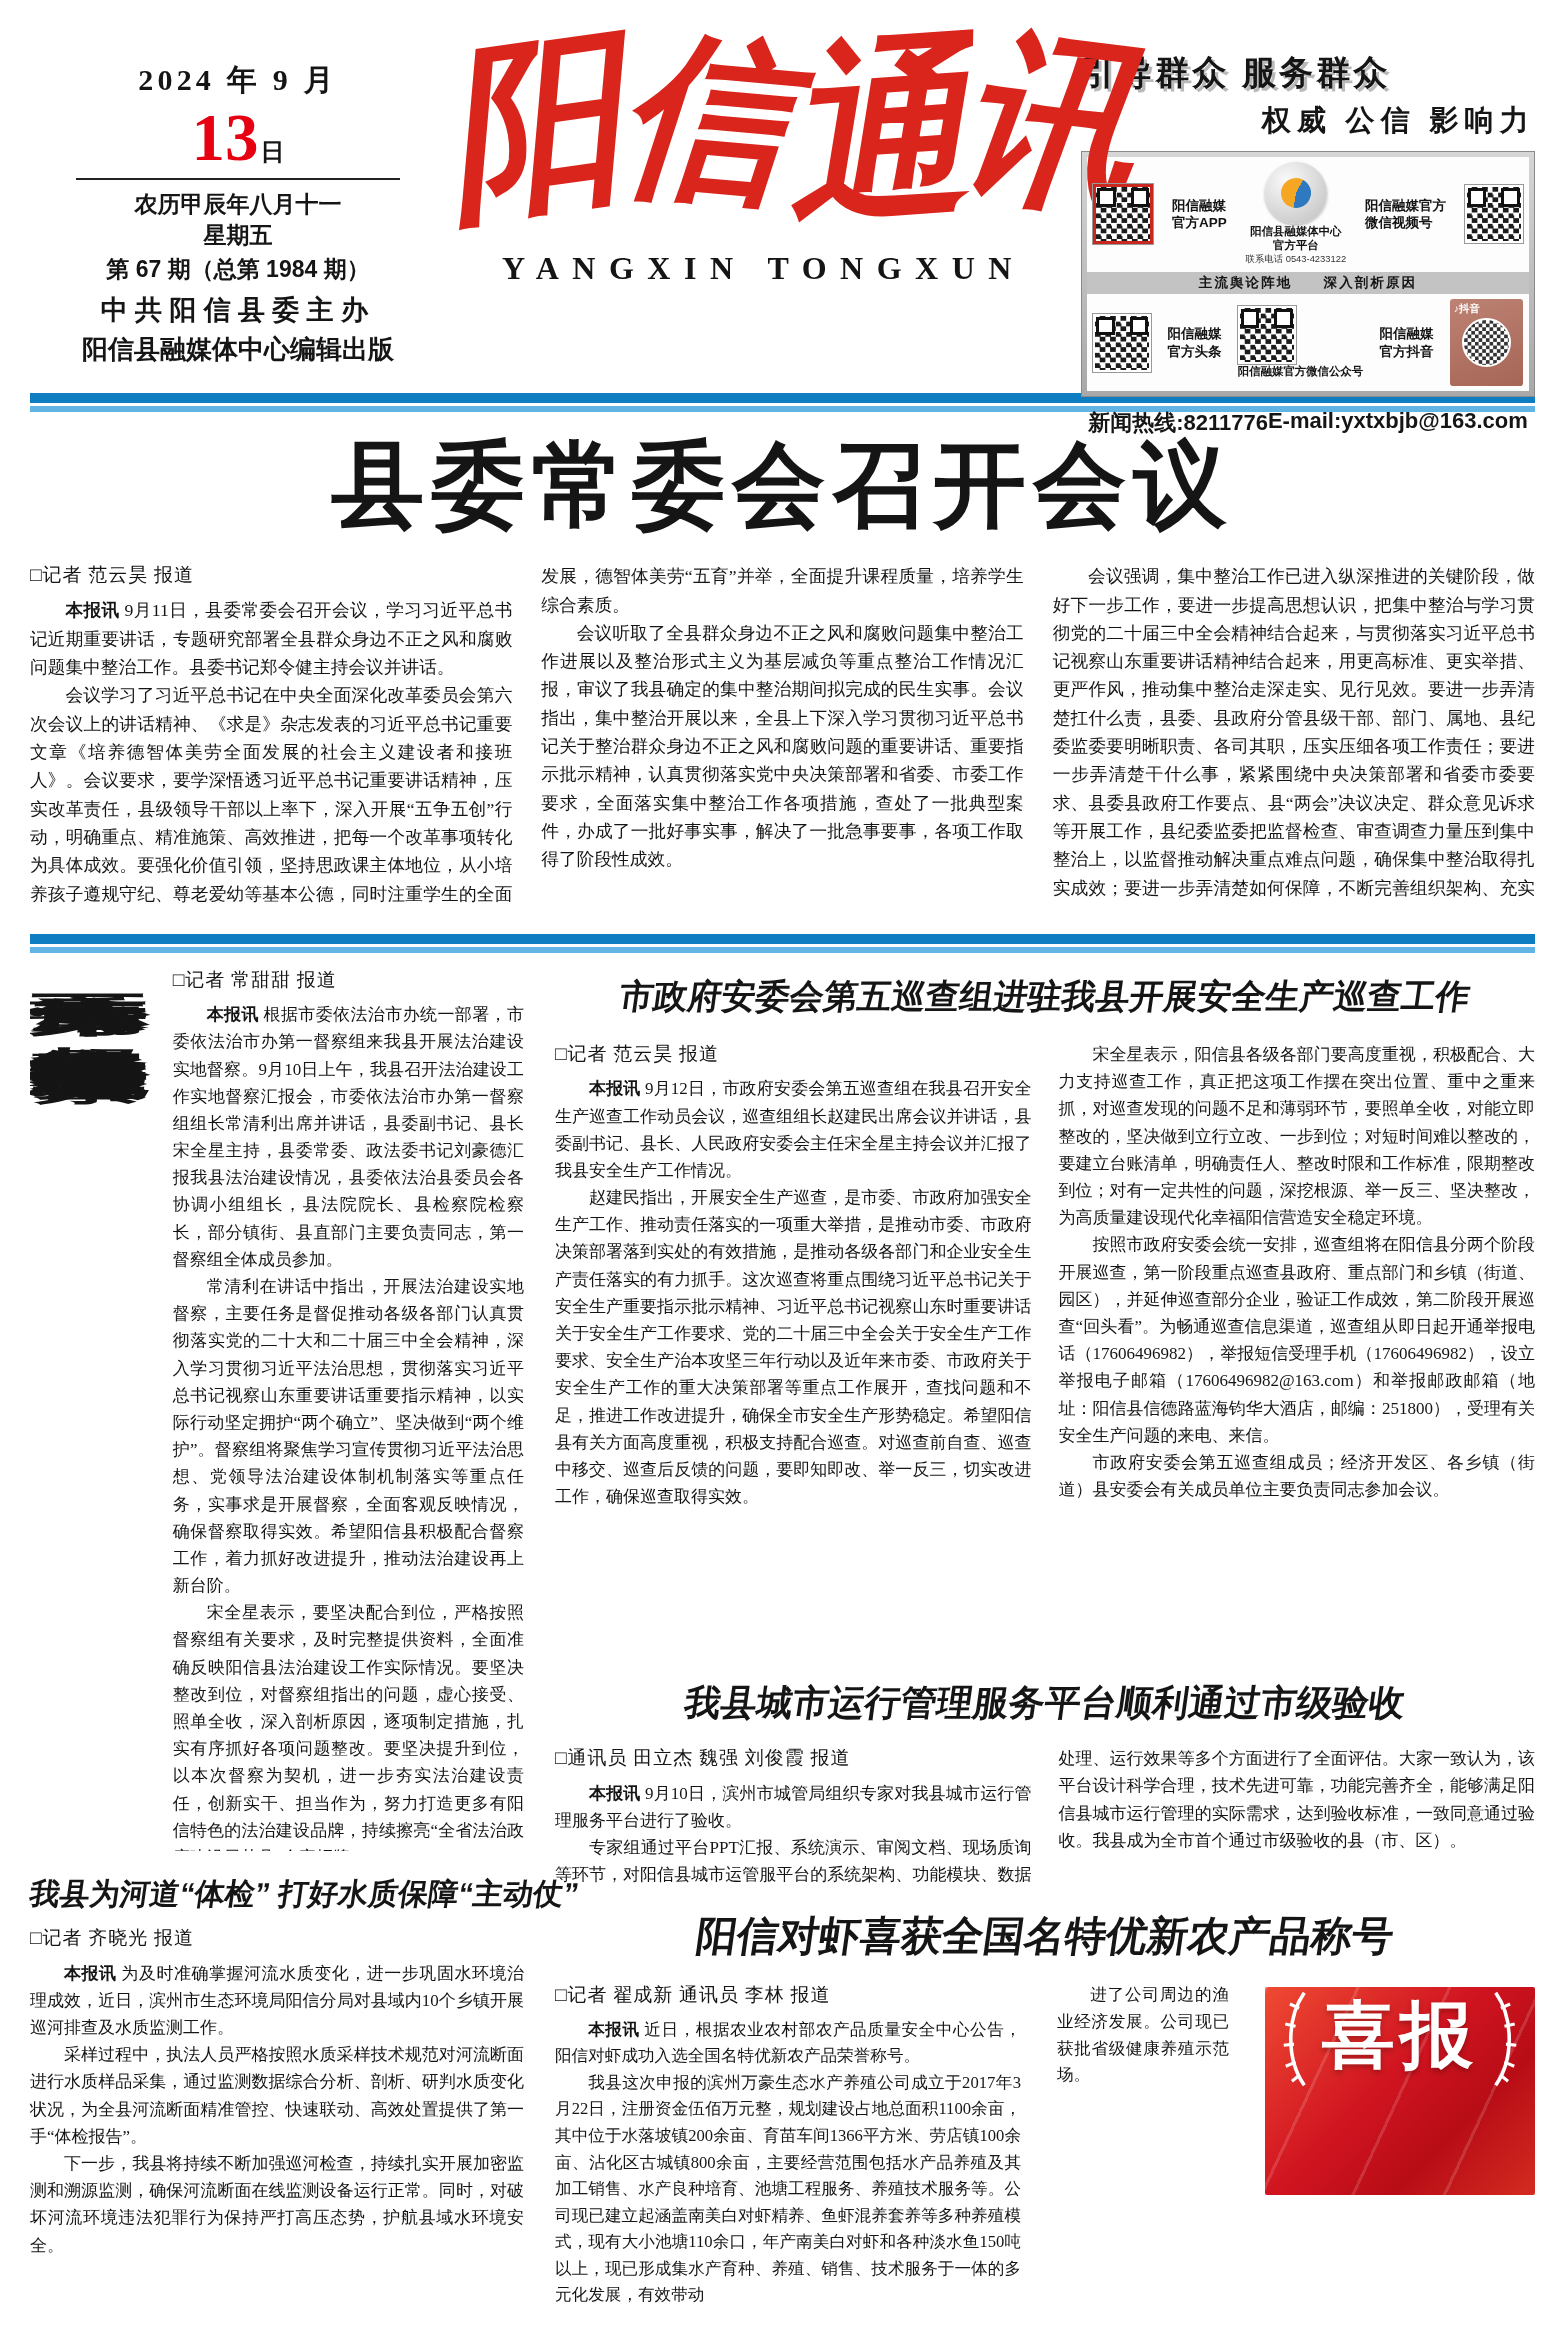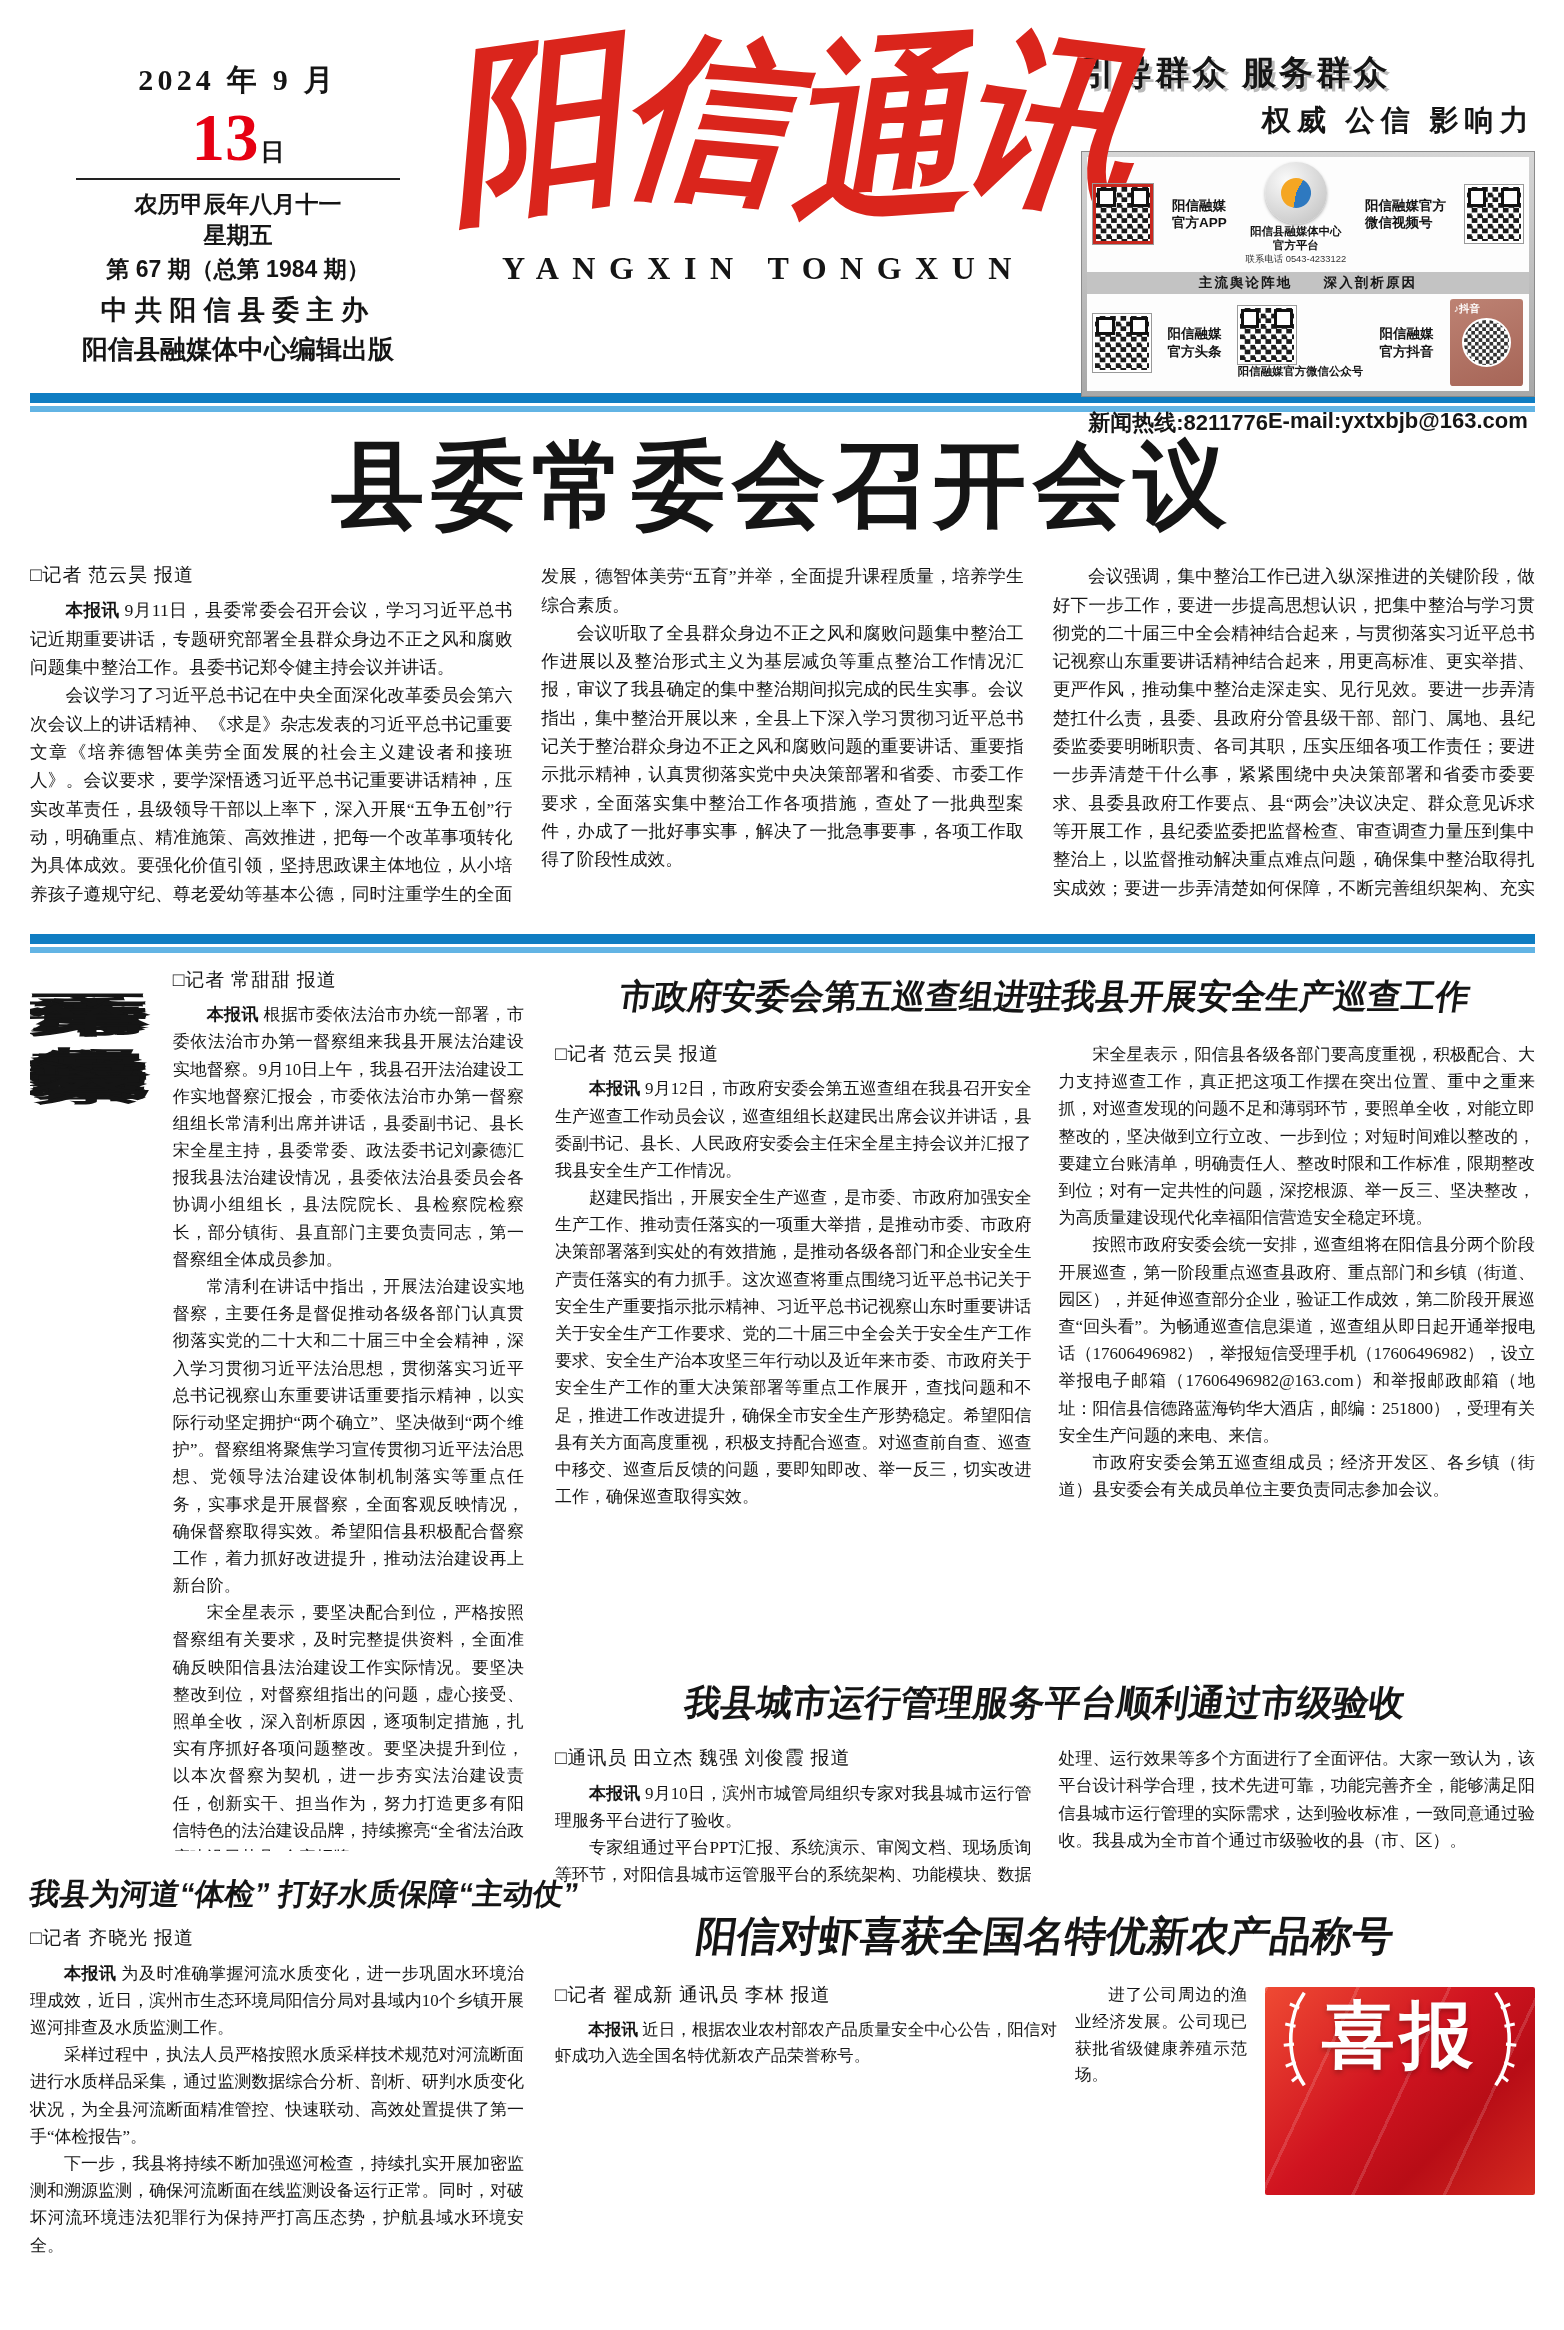--- a/index.html
+++ b/index.html
@@ -80,21 +80,21 @@
   .sub-hl{font-weight:900;font-family:"Liberation Sans",sans-serif;transform:skewX(-8deg);
           line-height:1.2;margin:0 0 13.5px;white-space:nowrap;}
   .river-hl{font-size:30px;margin-top:25px;text-align:center;}
   .river-body{font-size:17px;}
   .right-col{display:flex;flex-direction:column;}
   .patrol-hl{font-size:34px;text-align:center;margin:9.4px 0 24px;}
   .cols2{column-count:2;column-gap:27px;font-size:17px;}
   .patrol-body{height:619px;overflow:hidden;}
   .city-hl{font-size:36px;text-align:center;margin:21px 0 21px;}
   .shrimp-hl{font-size:41px;text-align:center;margin:24px 0 21px;}
-  .shrimp-body{display:grid;grid-template-columns:1fr 172px 270px;column-gap:18px;font-size:16.6px;}
+  .shrimp-body{display:grid;grid-template-columns:1fr 172px 270px;column-gap:36px;font-size:16.6px;}
   .xibao{height:208px;margin-top:4.2px;border-radius:2.1px;position:relative;overflow:hidden;
          background:linear-gradient(135deg,#ef4a33 0%,#d01420 45%,#b80d16 70%,#d42b20 100%);
          display:flex;justify-content:center;gap:9.4px;}
   .xibao:before{content:"";position:absolute;inset:0;
      background:repeating-linear-gradient(115deg,rgba(255,255,255,.14) 0 3.1px,transparent 3.1px 83px);}
   .xibao-text{color:#fff;font-size:73px;font-weight:900;font-family:"Liberation Sans",sans-serif;
               letter-spacing:5.2px;text-shadow:0 3.1px 5.2px rgba(0,0,0,.25);position:relative;}
   .laurel{position:relative;width:36px;height:104px;}
   .laurel svg{width:100%;height:100%;}
 </style>
@@ -242,20 +242,21 @@
         </div>
       </div>
 
       <div>
         <h2 class="sub-hl shrimp-hl">阳信对虾喜获全国名特优新农产品称号</h2>
         <div class="shrimp-body">
           <div>
             <div class="byline">□记者 翟成新 通讯员 李林 报道</div>
             <div>
                 <p class="para"><b>本报讯</b> 近日，根据农业农村部农产品质量安全中心公告，阳信对虾成功入选全国名特优新农产品荣誉称号。</p>
+                <p class="para">我县这次申报的滨州万豪生态水产养殖公司成立于2017年3月22日，注册资金伍佰万元整，规划建设占地总面积1100余亩，其中位于水落坡镇200余亩、育苗车间1366平方米、劳店镇100余亩、沾化区古城镇800余亩，主要经营范围包括水产品养殖及其加工销售、水产良种培育、池塘工程服务、养殖技术服务等。公司现已建立起涵盖南美白对虾精养、鱼虾混养套养等多种养殖模式，现有大小池塘110余口，年产南美白对虾和各种淡水鱼150吨以上，现已形成集水产育种、养殖、销售、技术服务于一体的多元化发展，有效带动</p>
               </div>
           </div>
           <div>
             <div>
                 <p class="para">进了公司周边的渔业经济发展。公司现已获批省级健康养殖示范场。</p>
               </div>
           </div>
           <div class="xibao">
             <span class="laurel">
               <svg viewBox="0 0 70 200">

